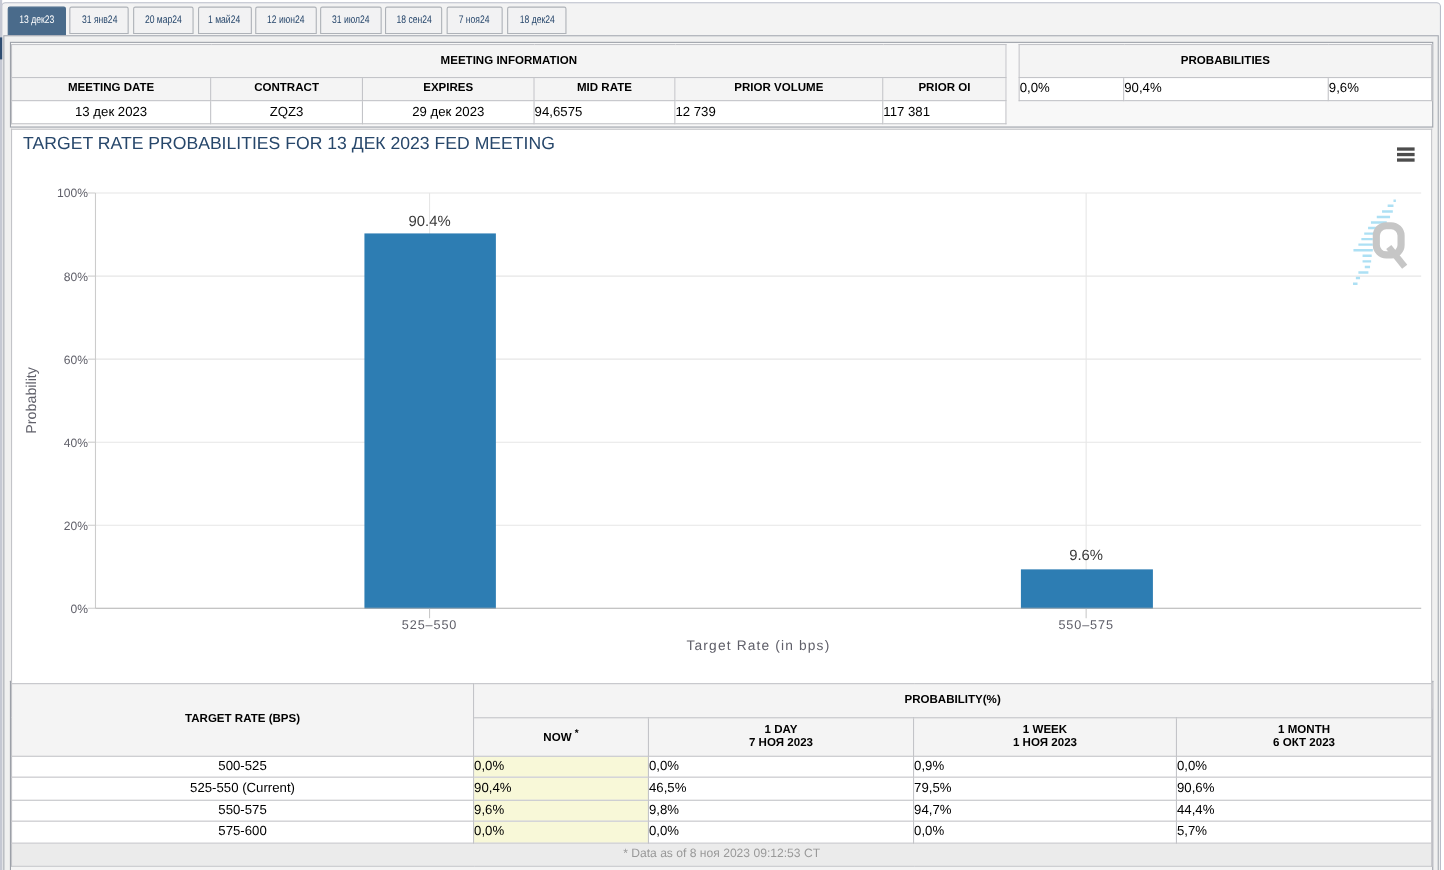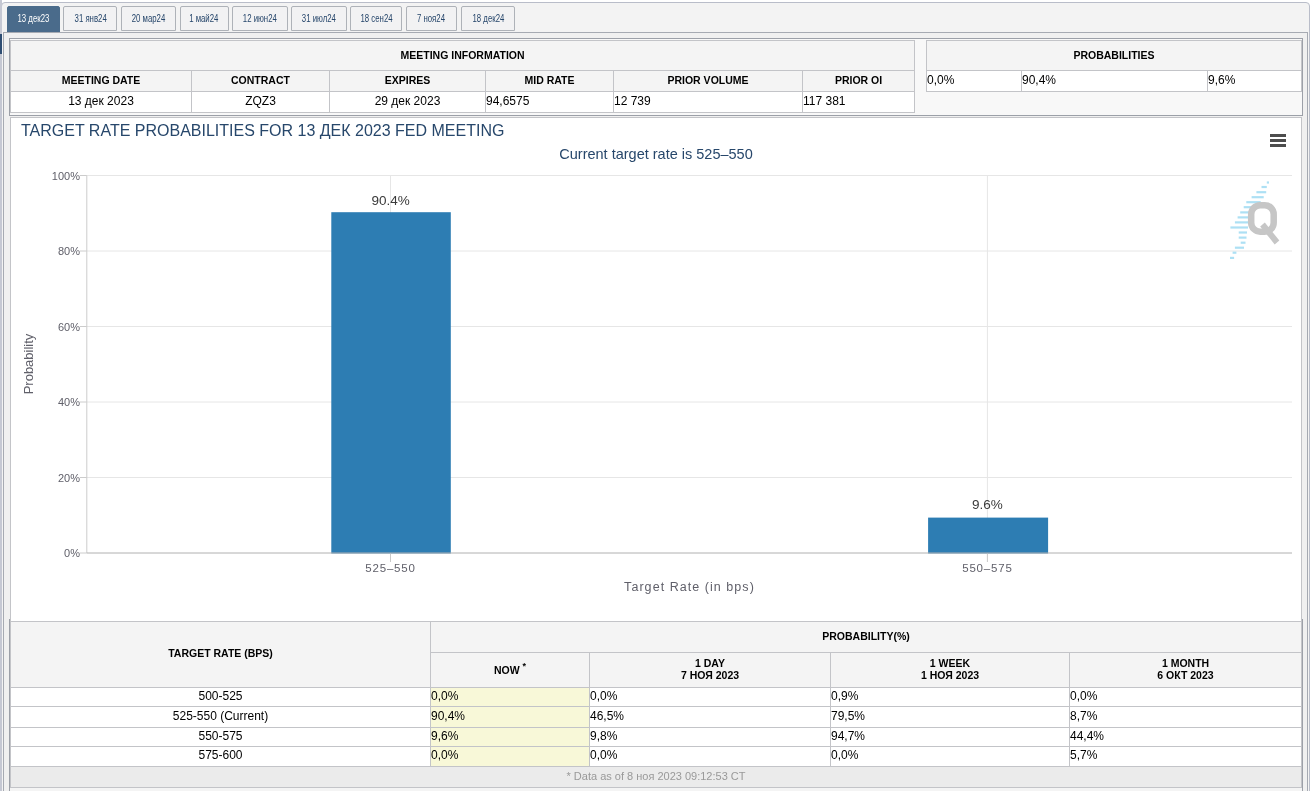--- a/index.html
+++ b/index.html
@@ -106,21 +106,20 @@
   <tr>
         <td class="tr" style="height:21px;">0,0%</td>
         <td class="tr">90,4%</td>
         <td class="tr">9,6%</td>
       </tr>
 </tbody>
   </table>
 
 <div class="abs" id="chartpanel">
   <div class="abs" id="ctitle">TARGET RATE PROBABILITIES FOR 13 ДЕК 2023 FED MEETING</div>
-  <div class="abs" id="csub">Current target rate is 525–550</div>
   <div class="abs" id="burger">
       <div></div>
       <div></div>
       <div></div>
     </div>
   <svg class="abs" style="left:-1px;top:-1px;" width="1292" height="495" viewBox="0 0 1292 495">
 
     <g stroke="#e6e6e6" stroke-width="1">
       <line x1="76.8" y1="58.5" x2="1282" y2="58.5"></line>
       <line x1="76.8" y1="134" x2="1282" y2="134"></line>
@@ -223,21 +222,21 @@
         <td class="tr" style="background:#f8f8d8;">0,0%</td>
         <td class="tr">0,0%</td>
         <td class="tr">0,9%</td>
         <td class="tr">0,0%</td>
   </tr>
   <tr>
     <td class="tc" style="height:21px;">525-550 (Current)</td>
         <td class="tr" style="background:#f8f8d8;">90,4%</td>
         <td class="tr">46,5%</td>
         <td class="tr">79,5%</td>
-        <td class="tr">8,7%</td>
+        <td class="tr">90,6%</td>
   </tr>
   <tr>
     <td class="tc" style="height:19px;">550-575</td>
         <td class="tr" style="background:#f8f8d8;">9,6%</td>
         <td class="tr">9,8%</td>
         <td class="tr">94,7%</td>
         <td class="tr">44,4%</td>
   </tr>
   <tr>
     <td class="tc" style="height:20px;">575-600</td>

